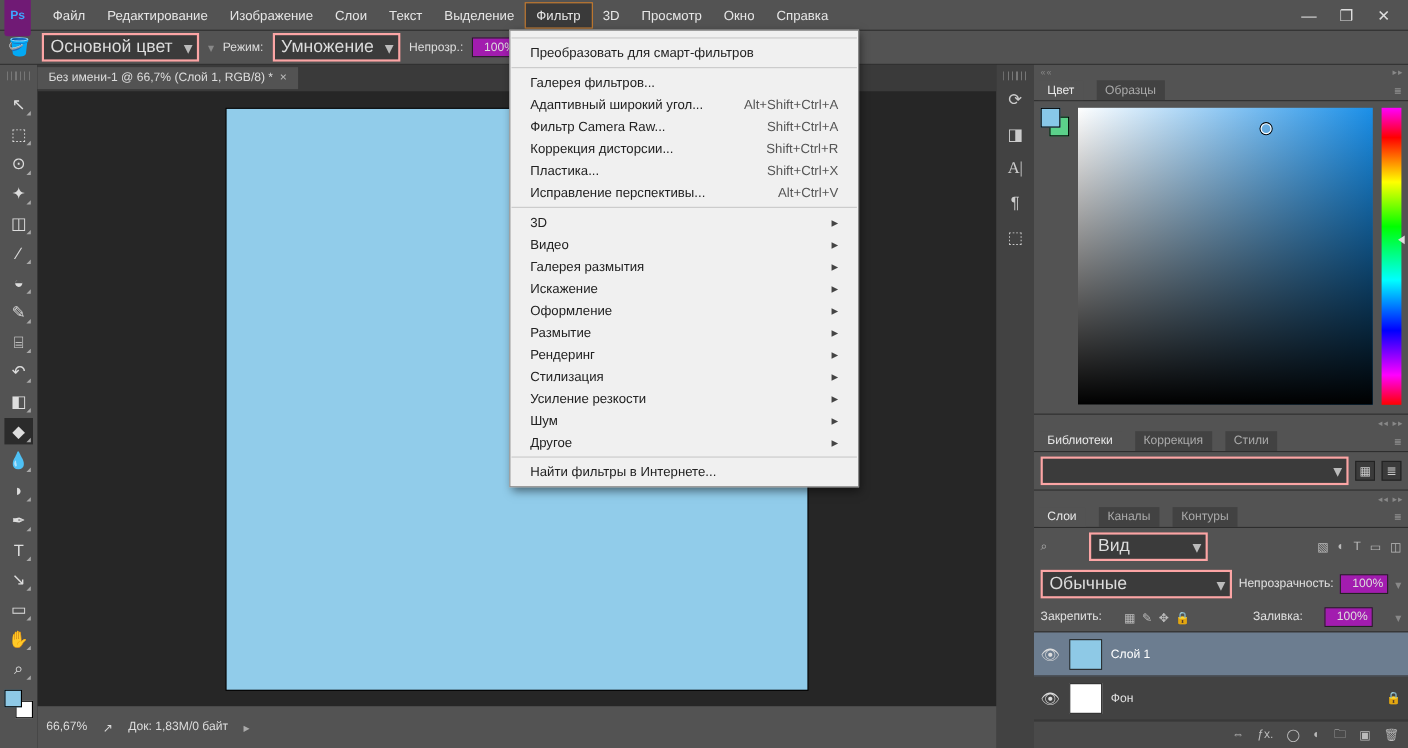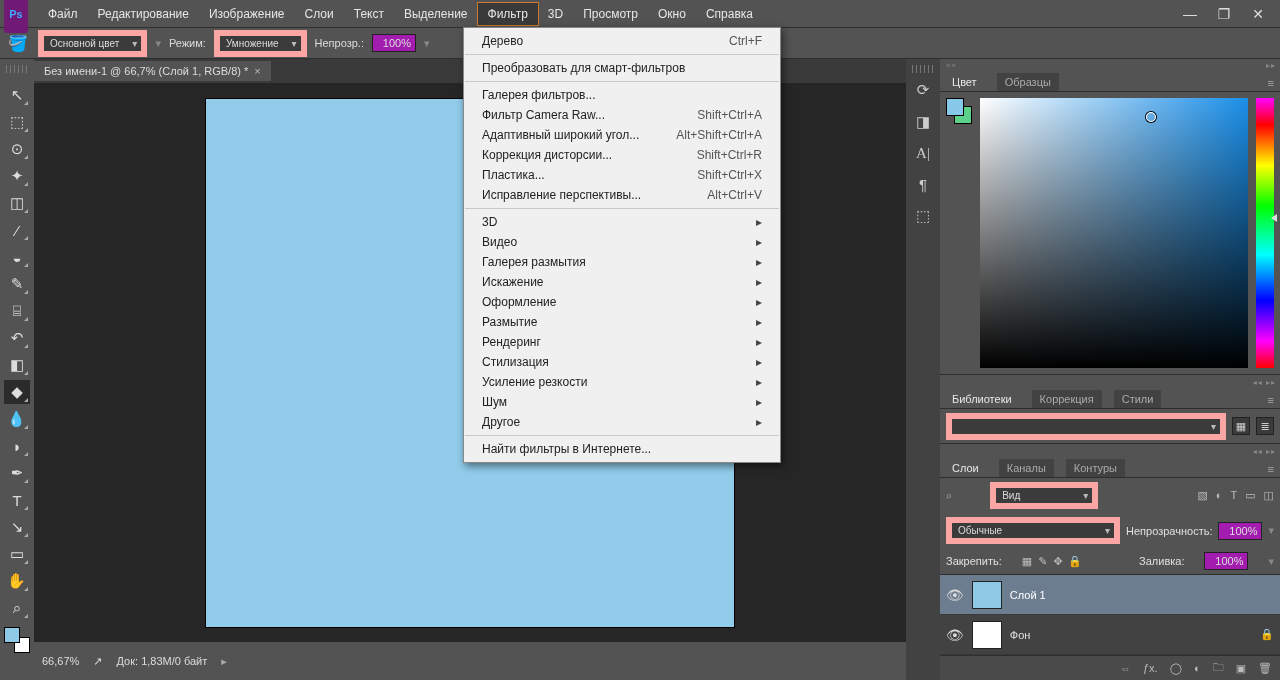--- a/index.html
+++ b/index.html
@@ -7,21 +7,21 @@
 
 .menubar { height:27px; background:#535353; display:flex; align-items:center; padding-left:4px; }
 .ps-logo { width:24px; height:39px; background:#701a75; border-radius:3px; display:flex; align-items:center; justify-content:center; color:#3ea6ff; font-weight:bold; font-size:11px; margin-right:10px; }
 .menu-item { padding:4px 10px; color:#e6e6e6; font-size:12px; cursor:default; }
 .menu-item.active { outline:1px solid #c77a2c; background:#3a3a3a; }
 .win-controls { margin-left:auto; display:flex; gap:10px; padding-right:10px; }
 .win-controls span { width:24px; text-align:center; color:#ddd; font-size:14px; }
 
 .options { height:32px; background:#535353; border-top:1px solid #2e2e2e; border-bottom:1px solid #2e2e2e; display:flex; align-items:center; padding-left:6px; gap:8px; color:#ddd; }
 .opt-tool { width:24px; height:24px; display:flex; align-items:center; justify-content:center; color:#ddd; font-size:16px; }
-.select { background:#3b3b3b; border:6px solid #fca5a5; padding:2px 22px 2px 6px; color:#ddd; position:relative; font-size:10px; }
+.select { background:#3b3b3b; border:2px solid #fca5a5; padding:2px 22px 2px 6px; color:#ddd; position:relative; font-size:16px; }
 .select::after { content:"▾"; position:absolute; right:4px; color:#bbb; }
 .opt-num { background:#a21caf; border:1px solid #222; padding:2px 4px; color:#ddd; width:44px; text-align:right; }
 .opt-label { color:#ddd; }
 
 .main { display:flex; height:calc(100% - 59px); }
 .toolbar { width:34px; background:#535353; display:flex; flex-direction:column; align-items:center; padding-top:24px; gap:3px; position:relative; }
 .toolbar::before { content:""; position:absolute; top:6px; left:6px; right:6px; height:8px; background:repeating-linear-gradient(90deg,#777 0 1px,transparent 1px 4px); }
 .tool { width:26px; height:24px; display:flex; align-items:center; justify-content:center; color:#ddd; font-size:15px; position:relative; }
 .tool.sel { background:#2b2b2b; }
 .tool .tri { position:absolute; right:2px; bottom:2px; width:0; height:0; border-right:4px solid #aaa; border-top:4px solid transparent; }
@@ -271,41 +271,37 @@
         <span>◐</span>
         <span>🗀</span>
         <span>▣</span>
         <span>🗑</span>
       </div>
     </div>
   </div>
 </div>
 
 <div class="dropdown" id="dropdown">
-    <div class="dd-item">
-      <span class="dd-label">Дерево</span>
-      <span class="dd-shortcut">Ctrl+F</span>
-    </div>
     <div class="dd-sep"></div>
     <div class="dd-item">
       <span class="dd-label">Преобразовать для смарт-фильтров</span>
     </div>
     <div class="dd-sep"></div>
     <div class="dd-item">
       <span class="dd-label">Галерея фильтров...</span>
+    </div>
+    <div class="dd-item">
+      <span class="dd-label">Адаптивный широкий угол...</span>
+      <span class="dd-shortcut">Alt+Shift+Ctrl+A</span>
     </div>
     <div class="dd-item">
       <span class="dd-label">Фильтр Camera Raw...</span>
       <span class="dd-shortcut">Shift+Ctrl+A</span>
     </div>
     <div class="dd-item">
-      <span class="dd-label">Адаптивный широкий угол...</span>
-      <span class="dd-shortcut">Alt+Shift+Ctrl+A</span>
-    </div>
-    <div class="dd-item">
       <span class="dd-label">Коррекция дисторсии...</span>
       <span class="dd-shortcut">Shift+Ctrl+R</span>
     </div>
     <div class="dd-item">
       <span class="dd-label">Пластика...</span>
       <span class="dd-shortcut">Shift+Ctrl+X</span>
     </div>
     <div class="dd-item">
       <span class="dd-label">Исправление перспективы...</span>
       <span class="dd-shortcut">Alt+Ctrl+V</span>

